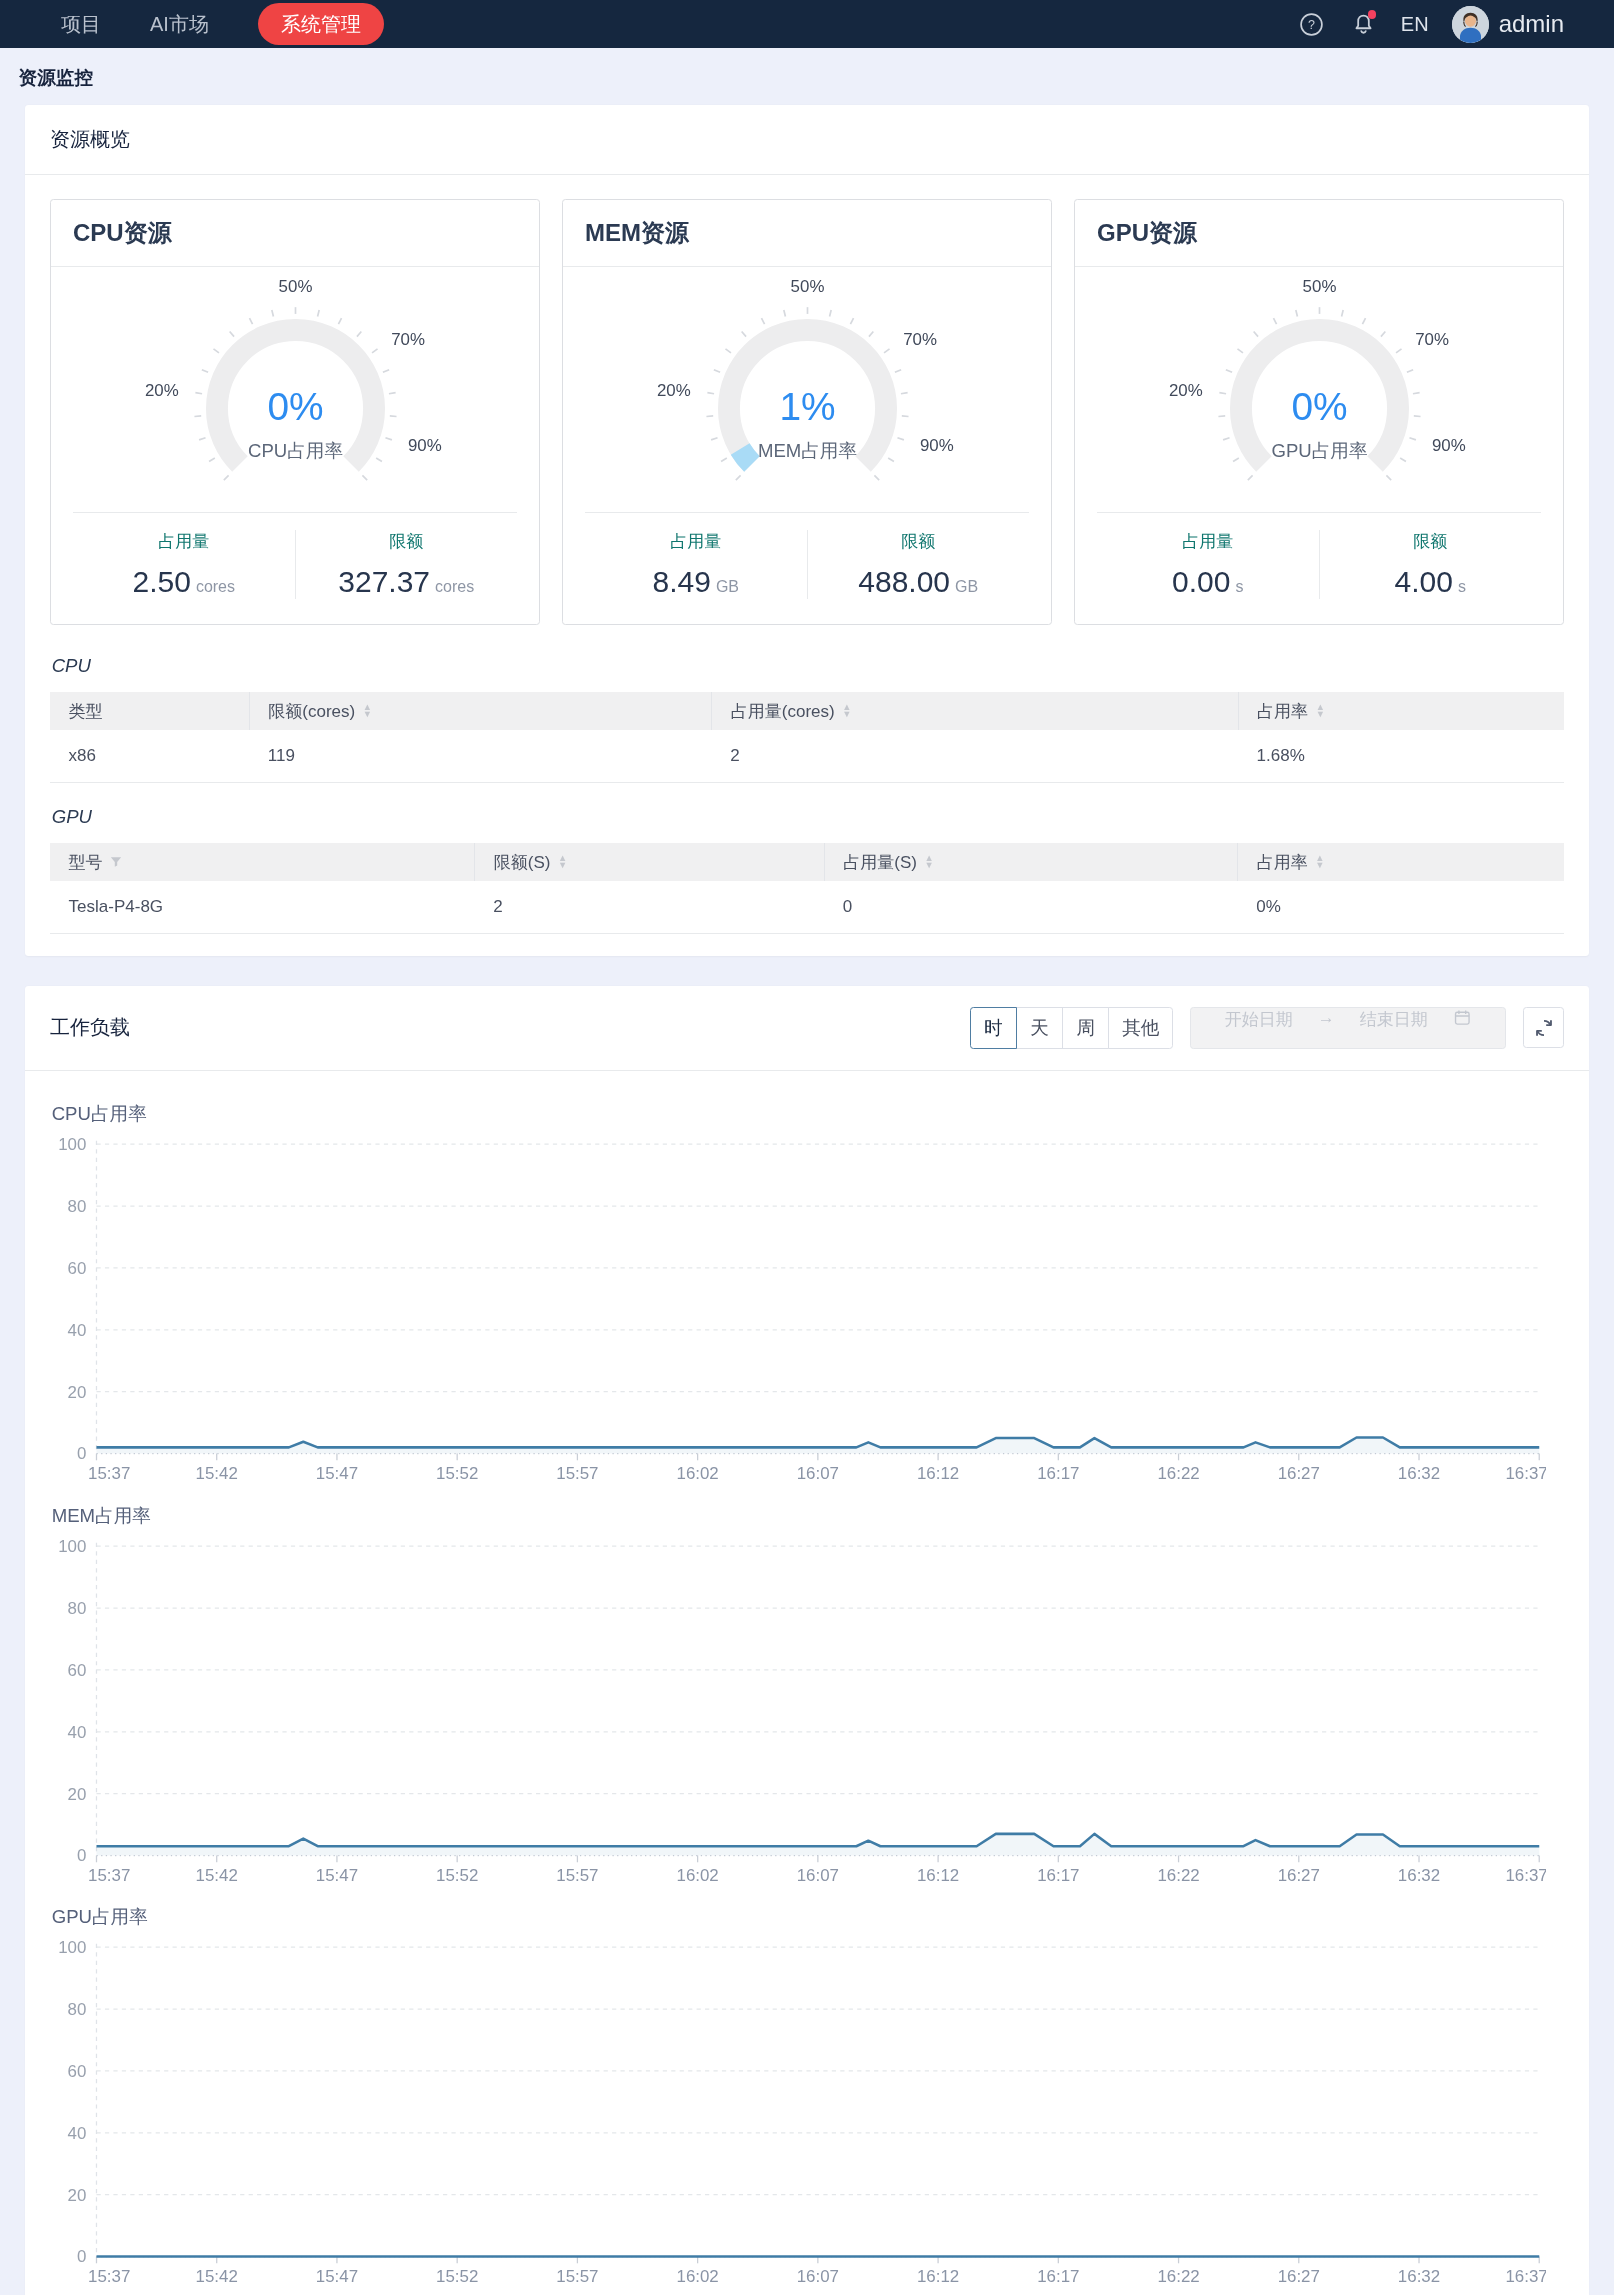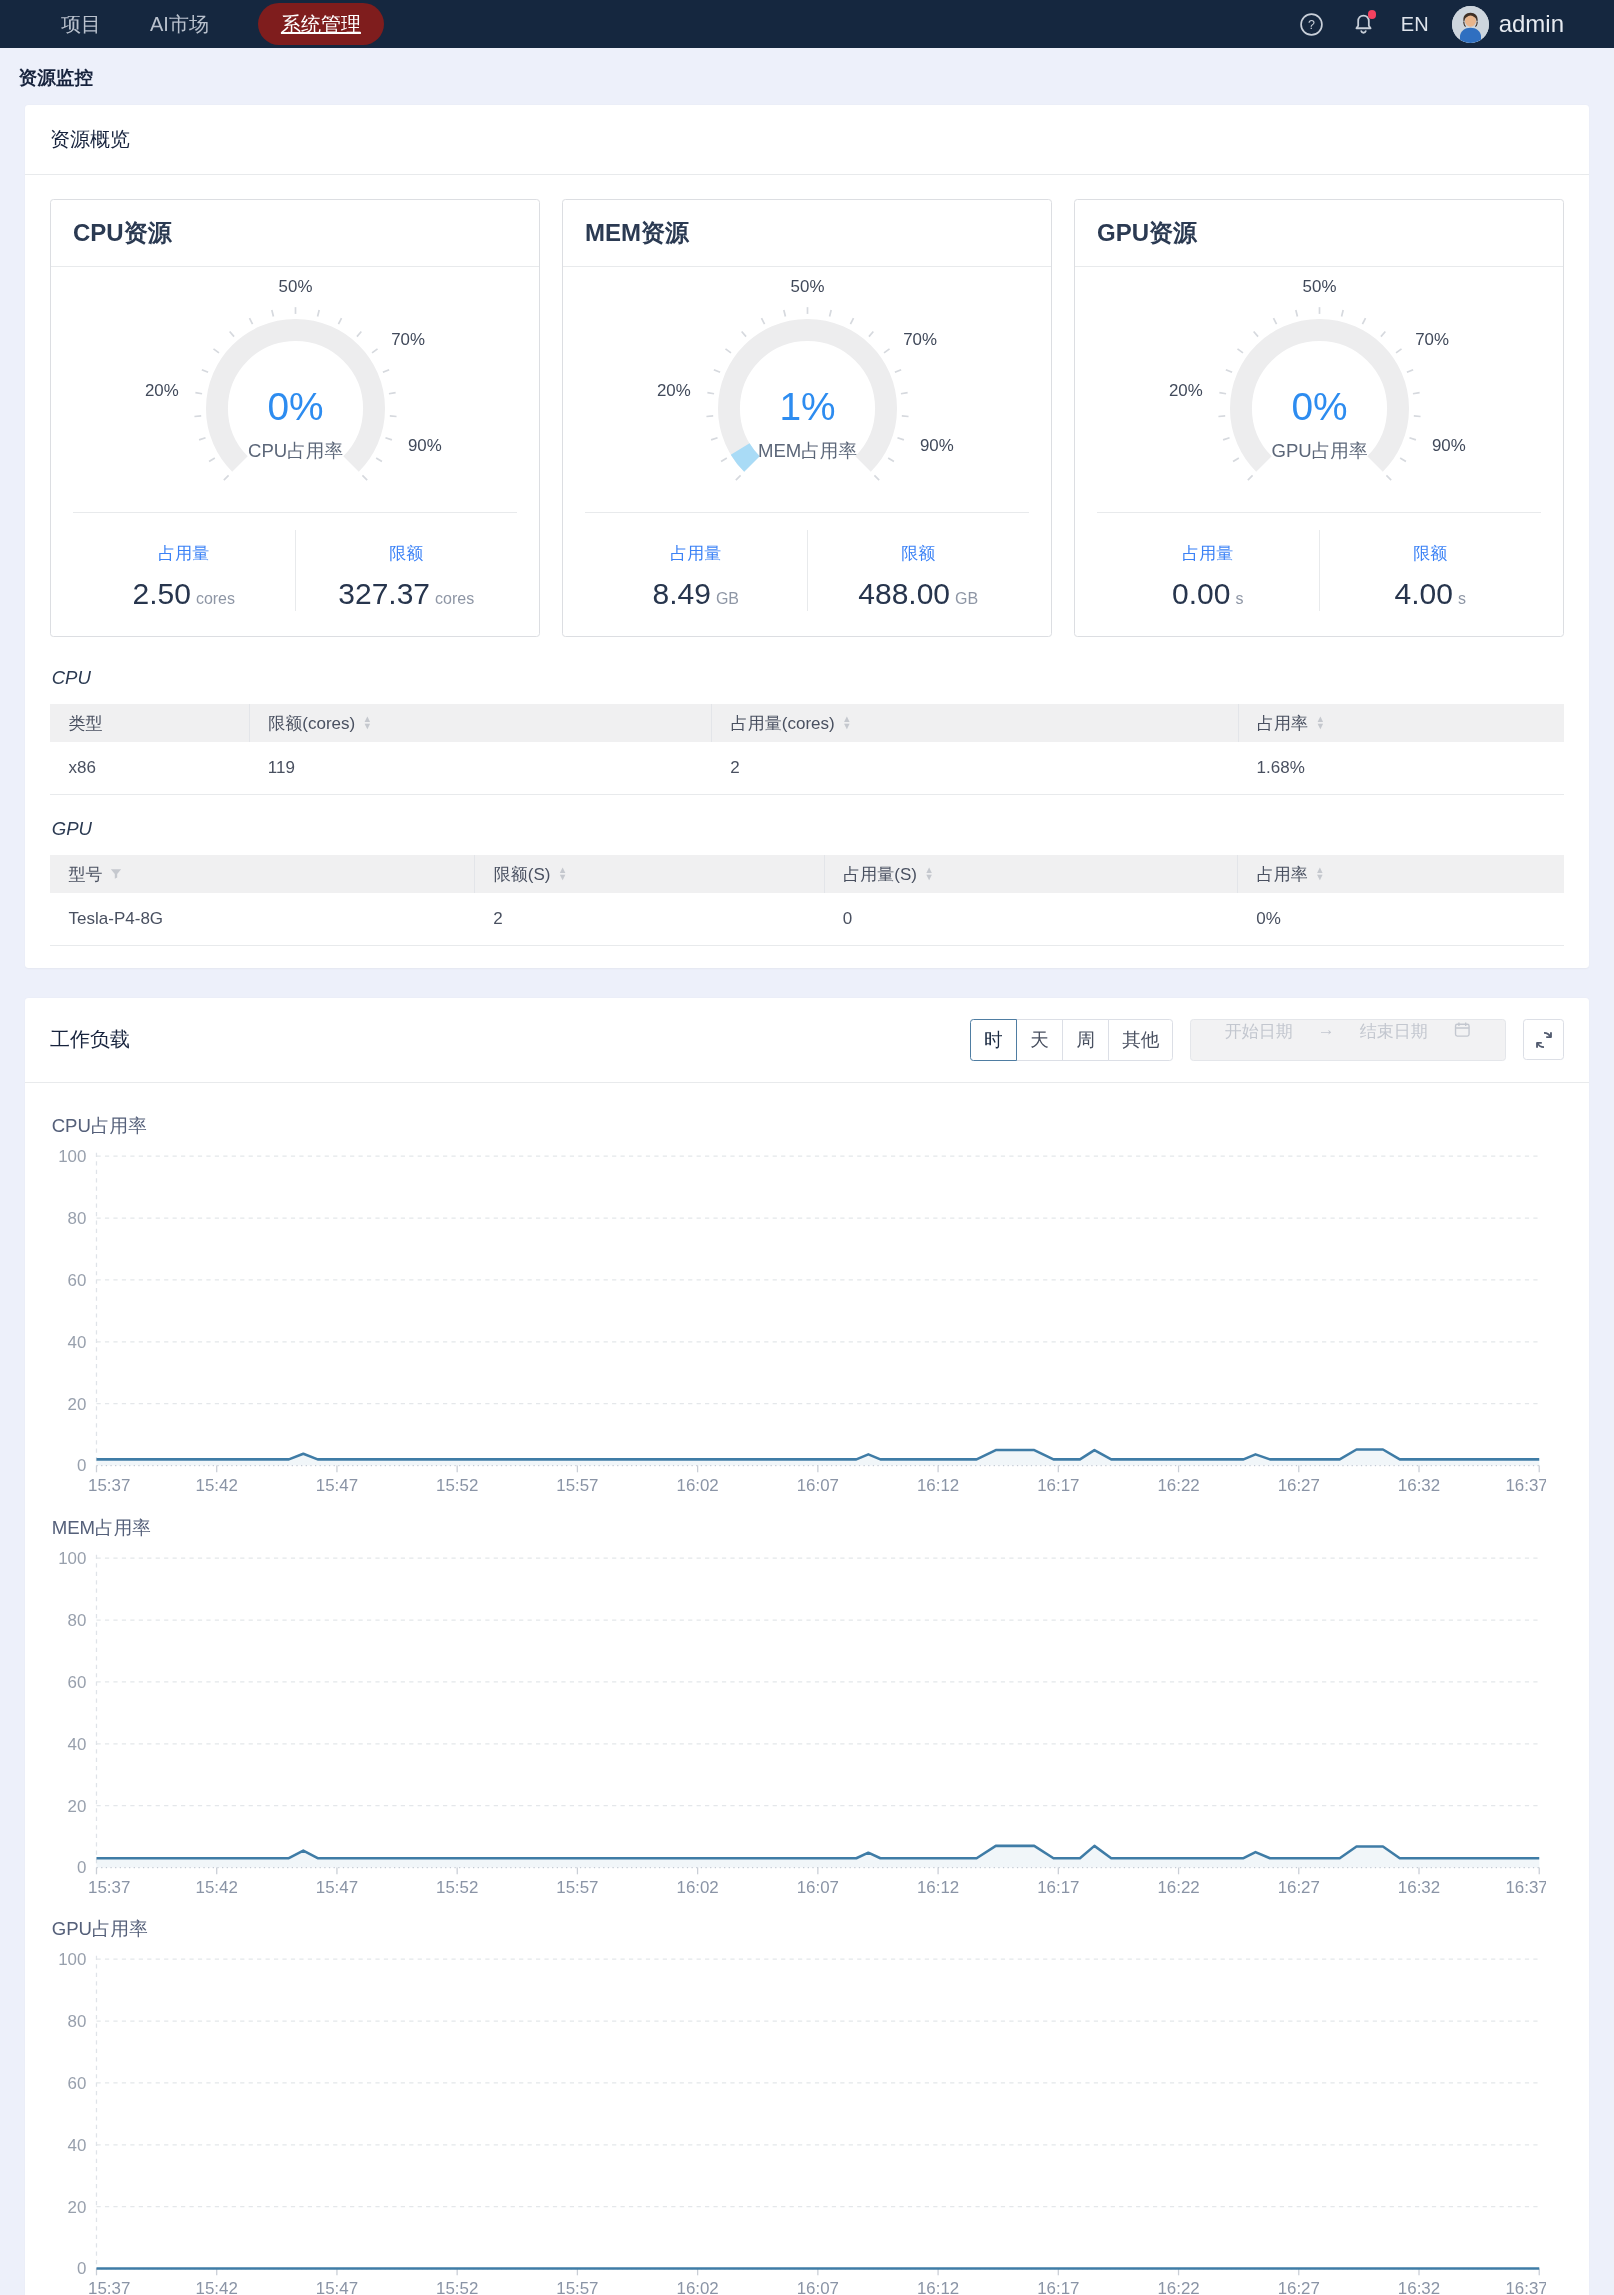--- a/index.html
+++ b/index.html
@@ -3,21 +3,21 @@
 <meta charset="utf-8">
 <style>
   * { box-sizing: border-box; margin: 0; padding: 0; }
   html,body { width: 1614px; background: #edf0fa; font-family: "Liberation Sans","DejaVu Sans",sans-serif; color:#17233d; }
   body { padding-bottom: 34px; }
 
   
   .navbar { height: 48px; background:#15273f; display:flex; align-items:center; padding:0 50px 0 61px;justify-content:flex-end; }
   .nav-tabs { display:flex; align-items:center; gap:49px; }
   .nav-tab { font-size:20px; color:#b9c1cd; cursor:pointer; padding:8.5px 0; }
-  .nav-tab.active { background:#7f1d1d; color:#fff; padding:7.6px 23px; border-radius:844px;text-decoration:underline; }
+  .nav-tab.active { background:#ef4444; color:#fff; padding:7.6px 23px; border-radius:844px; }
   .nav-right { margin-left:auto; display:flex; align-items:center; gap:23px; }
   .nav-icon { width:29px; height:29px; display:flex; align-items:center; justify-content:center; position:relative; cursor:pointer; }
   .nav-icon svg { display:block; }
   .nav-dot { position:absolute; top:0.8px; right:1.7px; width:8.5px; height:8.5px; background:#f4415f; border-radius:50%; }
   .nav-lang { font-size:20px; color:#dfe4ec; cursor:pointer; }
   .nav-user { display:flex; align-items:center; gap:10px; cursor:pointer; }
   .avatar { width:37px; height:37px; border-radius:50%; background:#c3cdd8; overflow:hidden; }
   .nav-username { font-size:24px; color:#e6eaf0; }
 
   
@@ -30,21 +30,21 @@
   .workload-header { display:flex; align-items:center; }
 
   
   .gauge-row { display:flex; gap:22px; padding:24px 25px 8.5px; }
   .gauge-card { flex:1; border:0.8px solid #dcdee2; border-radius:3.4px; background:#fff; }
   .gauge-title { padding:17px 22px; font-size:24px; font-weight:700; color:#2b3a52; border-bottom:0.8px solid #e8eaec; }
   .gauge-svg-wrap { padding:13.5px 0 1.7px; display:flex; justify-content:center; }
   .gauge-stats { margin:0 22px; border-top:0.8px solid #e8eaec; display:flex; padding:17px 0 25px; }
   .gauge-stat { flex:1; text-align:center; }
   .gauge-stat + .gauge-stat { border-left:0.8px solid #e8eaec; }
-  .gauge-stat-label { font-size:17px; color:#3b82f6; margin-bottom:12px;margin-top:12px; }
+  .gauge-stat-label { font-size:17px; color:#0f766e; margin-bottom:12px; }
   .gauge-stat-value { font-size:30px; color:#27354d; }
   .gauge-stat-unit { font-size:16px; color:#8e96a5; margin-left:5px; }
 
   
   .table-block { padding:5px 25px 1.7px; }
   .table-title { font-size:18.6px; color:#2b3a52; margin:17px 0 15px 1.7px;font-style:italic; }
   table { width:100%; border-collapse:collapse; }
   th { background:#f0f0f1; height:38px; text-align:left; padding-left:18.6px; font-size:17px; font-weight:400; color:#495060; }
   th + th { border-left:0.8px solid #e3e5e9; }
   th .th-inner { display:inline-flex; align-items:center; gap:7.6px; }

